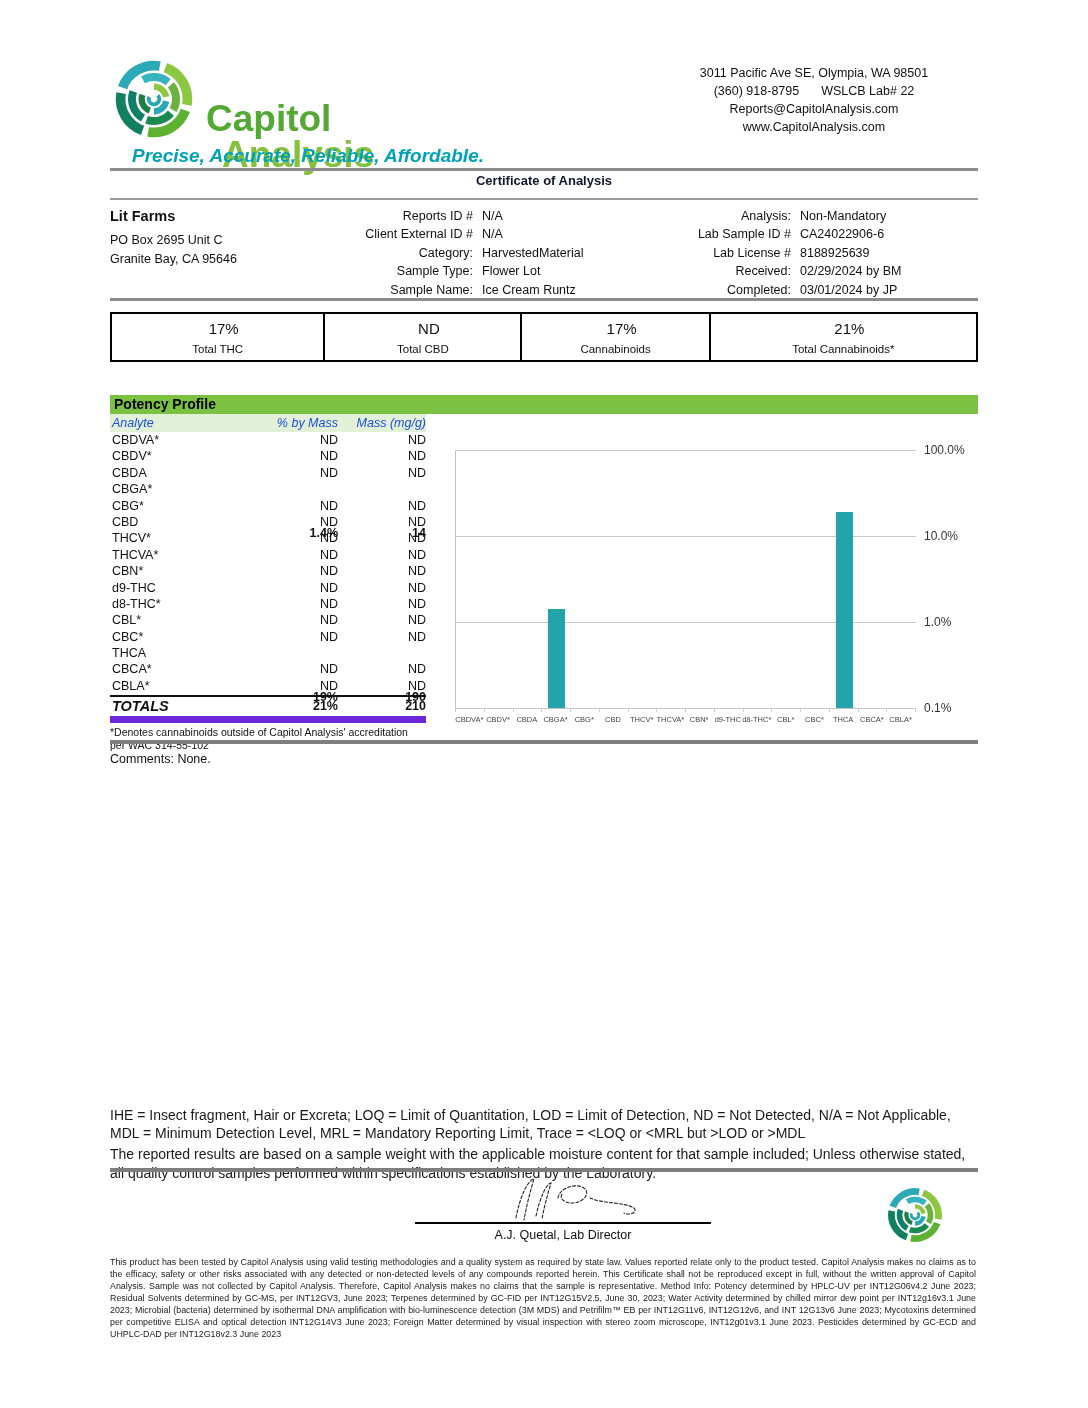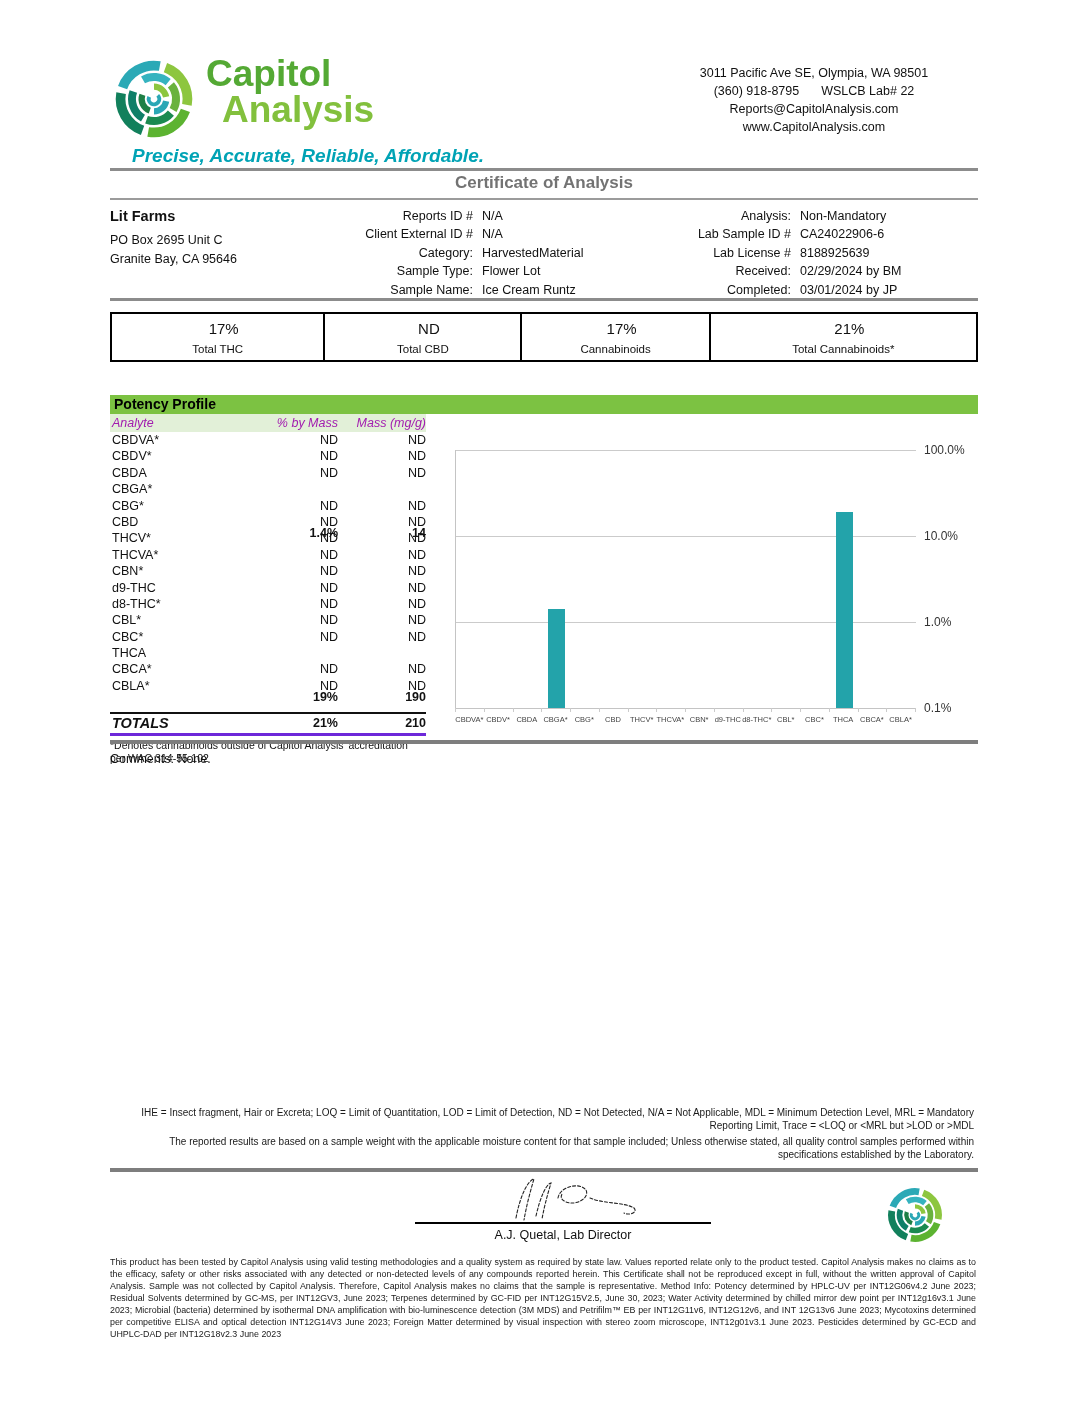--- a/index.html
+++ b/index.html
@@ -1,29 +1,29 @@
 <!DOCTYPE html>
 <html><head>
 <meta charset="utf-8">
 <style>
   html,body{margin:0;padding:0;background:#fff;}
   body{width:1088px;height:1408px;position:relative;font-family:"Liberation Sans",sans-serif;color:#111;}
   .rule{position:absolute;left:110px;width:868px;background:#8c8c8c;}
 
   
   #logo-block{position:absolute;left:110px;top:52px;display:flex;}
-  #logo-text{margin-left:8px;font-weight:bold;line-height:0.98;padding-top:4px;}
+  #logo-text{margin-left:8px;font-weight:bold;line-height:0.98;padding-top:4px;margin-top:45px;}
   #logo-line1{font-size:37px;color:#54a934;}
   #logo-line2{font-size:37px;color:#82c03d;margin-left:16px;}
   #tagline{position:absolute;left:132px;top:145px;font-size:19px;font-weight:bold;font-style:italic;color:#00a3b5;}
   #contact{position:absolute;left:650px;top:64px;width:328px;text-align:center;font-size:12.5px;line-height:1.44;color:#111;}
   #contact .gap{display:inline-block;width:22px;}
 
   
-  #title{position:absolute;left:110px;top:173px;width:868px;text-align:center;font-size:17px;font-weight:bold;color:#737373;}
+  #title{position:absolute;left:110px;top:173px;width:868px;text-align:center;font-size:13px;font-weight:bold;color:#0f172a;}
 
   
   #client{position:absolute;left:110px;top:206px;font-size:12.5px;line-height:1.5;}
   #client .client-name{font-size:14.5px;font-weight:bold;margin-bottom:3px;}
   .info-col{position:absolute;top:207px;font-size:12.5px;}
   #sample-info{left:300px;width:332px;}
   #lab-info{left:628px;width:350px;}
   .info-row{display:flex;line-height:18.4px;}
   .info-label{flex:1;text-align:right;}
   #sample-info .info-value{width:150px;margin-left:9px;}
@@ -35,48 +35,48 @@
   .sum-cell:nth-child(1){width:24.7%;}
   .sum-cell:nth-child(2){width:22.8%;}
   .sum-cell:nth-child(3){width:21.8%;}
   .sum-cell:nth-child(4){width:30.7%;border-right:none;}
   .sum-value{font-size:15px;text-align:center;padding-left:12px;}
   .sum-label{font-size:11.5px;text-align:center;}
 
   
   #potency-header{position:absolute;left:110px;top:395px;width:868px;height:19px;background:#7cc242;box-sizing:border-box;padding:1px 0 0 4px;font-size:14px;font-weight:bold;color:#000;}
   #potency-table{position:absolute;left:110px;top:414px;width:316px;font-size:12.5px;}
-  .pthead{display:flex;background:#e2f0d8;font-style:italic;color:#a21caf;height:18px;line-height:18px;padding-left:2px;box-sizing:border-box;}
+  .pthead{display:flex;background:#e2f0d8;font-style:italic;color:#1d4ed8;height:18px;line-height:18px;padding-left:2px;box-sizing:border-box;}
   .col-a{width:128px;}
   .col-p{width:98px;text-align:right;}
   .col-m{flex:1;text-align:right;}
   .prow{display:flex;height:16.4px;line-height:16.4px;padding-left:2px;}
   .pc-a{width:128px;}
   .pc-p{width:98px;text-align:right;}
   .pc-m{flex:1;text-align:right;}
   .b{font-weight:bold;margin-top:44px;}
-  #totals-row{display:flex;height:19px;line-height:18px;border-top:2px solid #111;border-bottom:3px solid #6d28d9;font-weight:bold;margin-top:18px;padding-left:2px;}
+  #totals-row{display:flex;height:19px;line-height:18px;border-top:2px solid #111;border-bottom:7px solid #6d28d9;font-weight:bold;margin-top:1px;padding-left:2px;}
   #totals-row .pc-a{font-style:italic;font-size:14.5px;}
   #potency-footnote{margin-top:3px;font-size:10.5px;line-height:1.2;color:#111;}
 
   
   #chart{position:absolute;left:437px;top:444px;width:541px;height:292px;}
   #plot{position:absolute;left:18px;top:6px;width:460px;height:258px;border-left:1px solid #c4c4c4;border-bottom:1px solid #c4c4c4;}
   .grid{position:absolute;left:0;right:0;height:1px;background:#cbcbcb;}
   .bar{position:absolute;bottom:0;width:17px;}
   #y-labels{position:absolute;left:487px;top:6px;width:54px;height:258px;}
   .ytick{position:absolute;left:0;transform:translateY(-50%);font-size:12px;color:#333;}
   #ticks{position:absolute;left:18px;top:264px;width:460px;height:4px;}
   .tick{position:absolute;top:0;width:1px;height:4px;background:#cbcbcb;}
   #x-labels{position:absolute;left:18px;top:271px;width:460px;display:flex;}
   .xlab{flex:1;text-align:center;font-size:7.5px;color:#444;white-space:nowrap;}
 
   
   #comments{position:absolute;left:110px;top:752px;font-size:12.5px;}
-  #definitions{position:absolute;left:110px;top:1106px;width:864px;font-size:10px;line-height:1.3;color:#1a1a1a;text-align:right;}
+  #definitions{position:absolute;left:110px;top:1106px;width:864px;font-size:14px;line-height:1.3;color:#1a1a1a;}
   #definitions .para2{margin-top:3px;}
   #signature{position:absolute;left:415px;top:1176px;width:296px;}
   #sig-scribble{display:block;margin:0 auto;}
   #sig-line{height:0;border-top:2px solid #000;}
   #sig-name{text-align:center;font-size:12.5px;margin-top:4px;}
   #bottom-logo{position:absolute;left:884px;top:1184px;}
   #legal{position:absolute;left:110px;top:1256px;width:866px;font-size:8.9px;line-height:1.35;text-align:justify;color:#1a1a1a;}
 </style>
 </head>
 <body>

